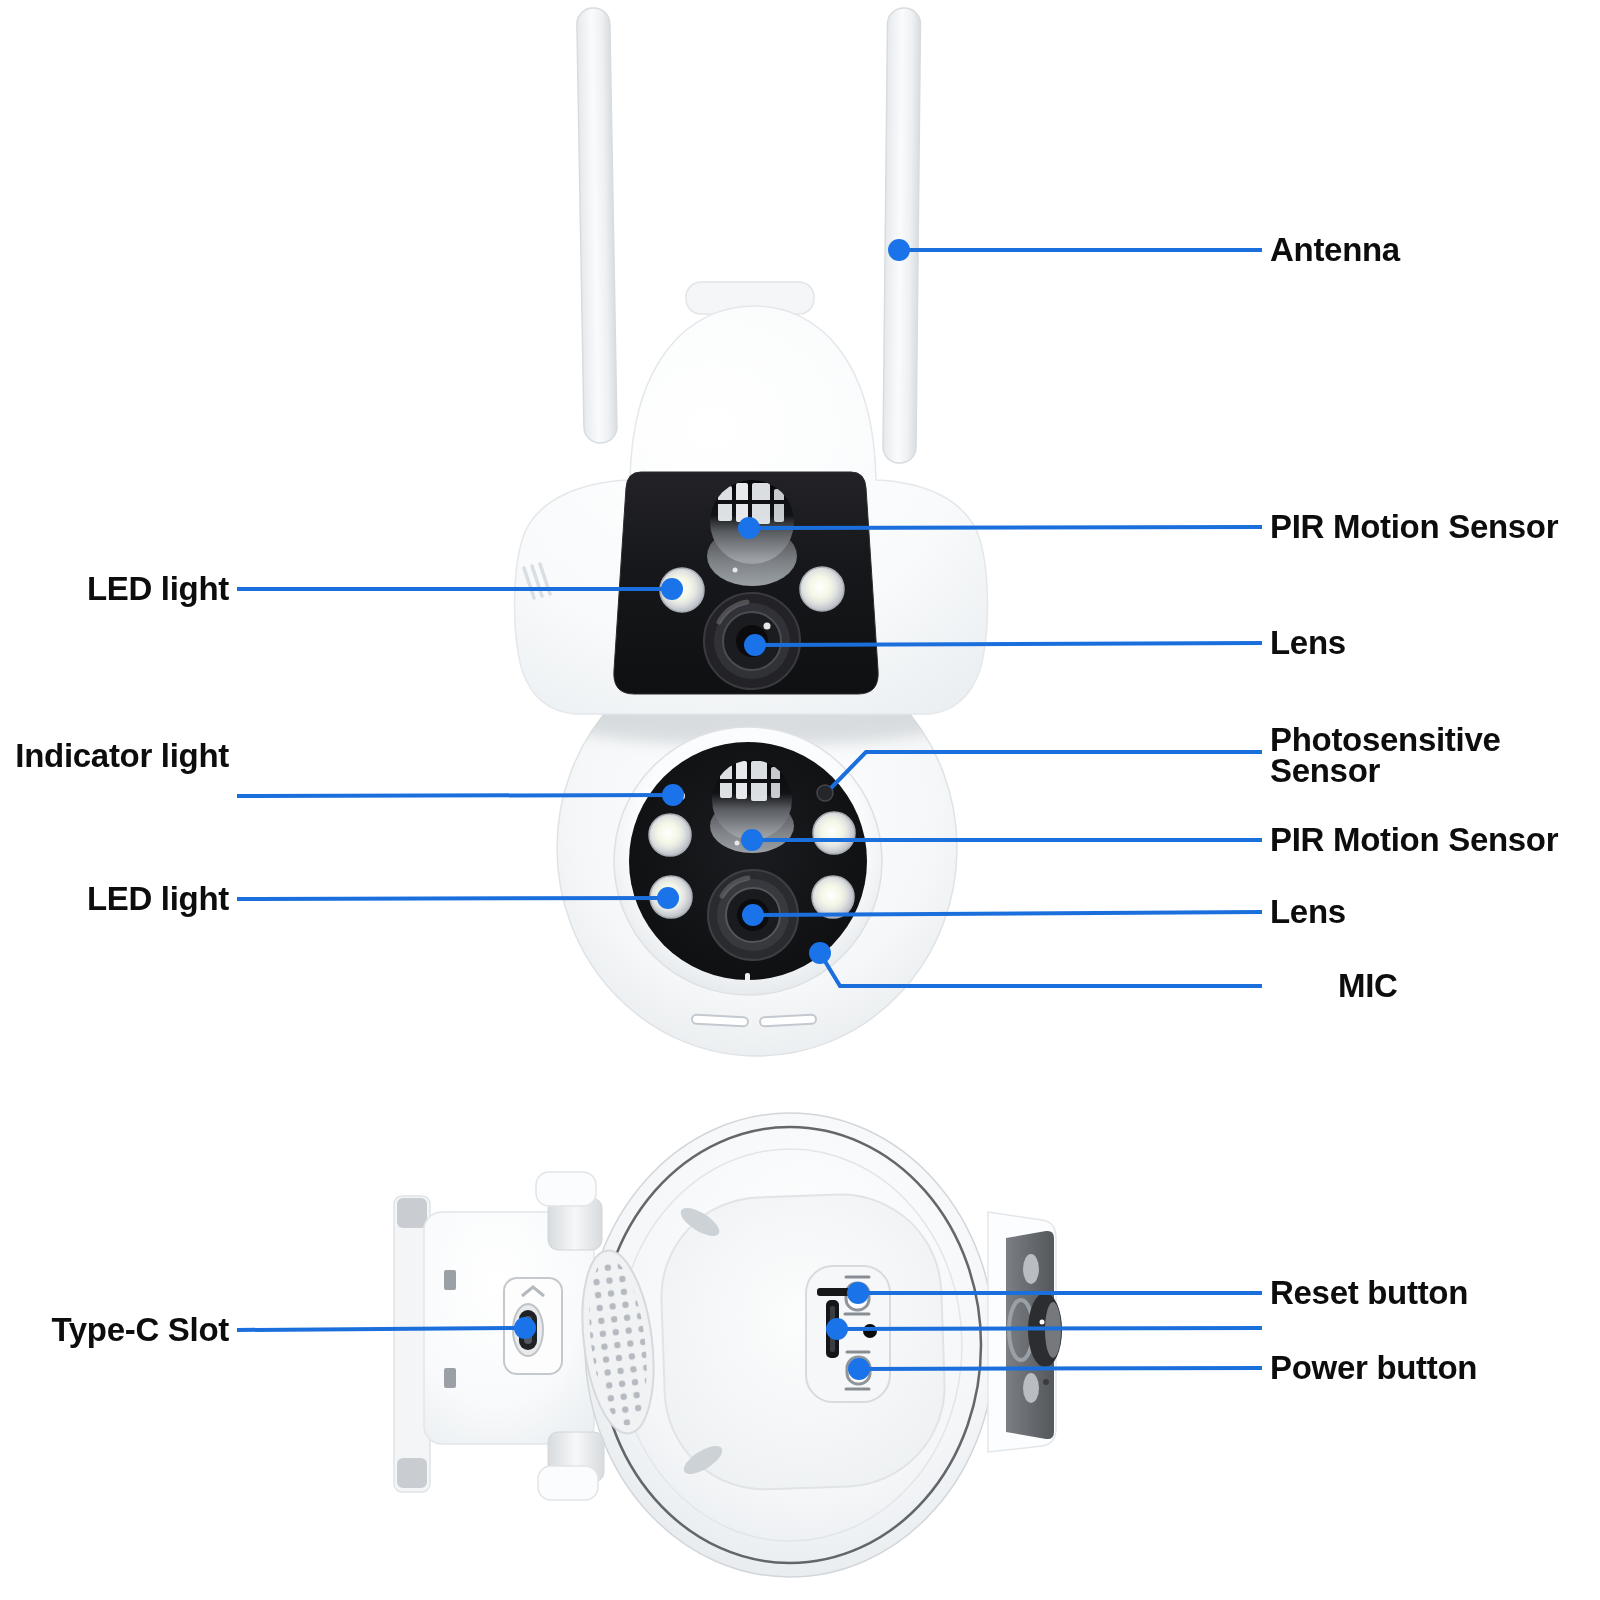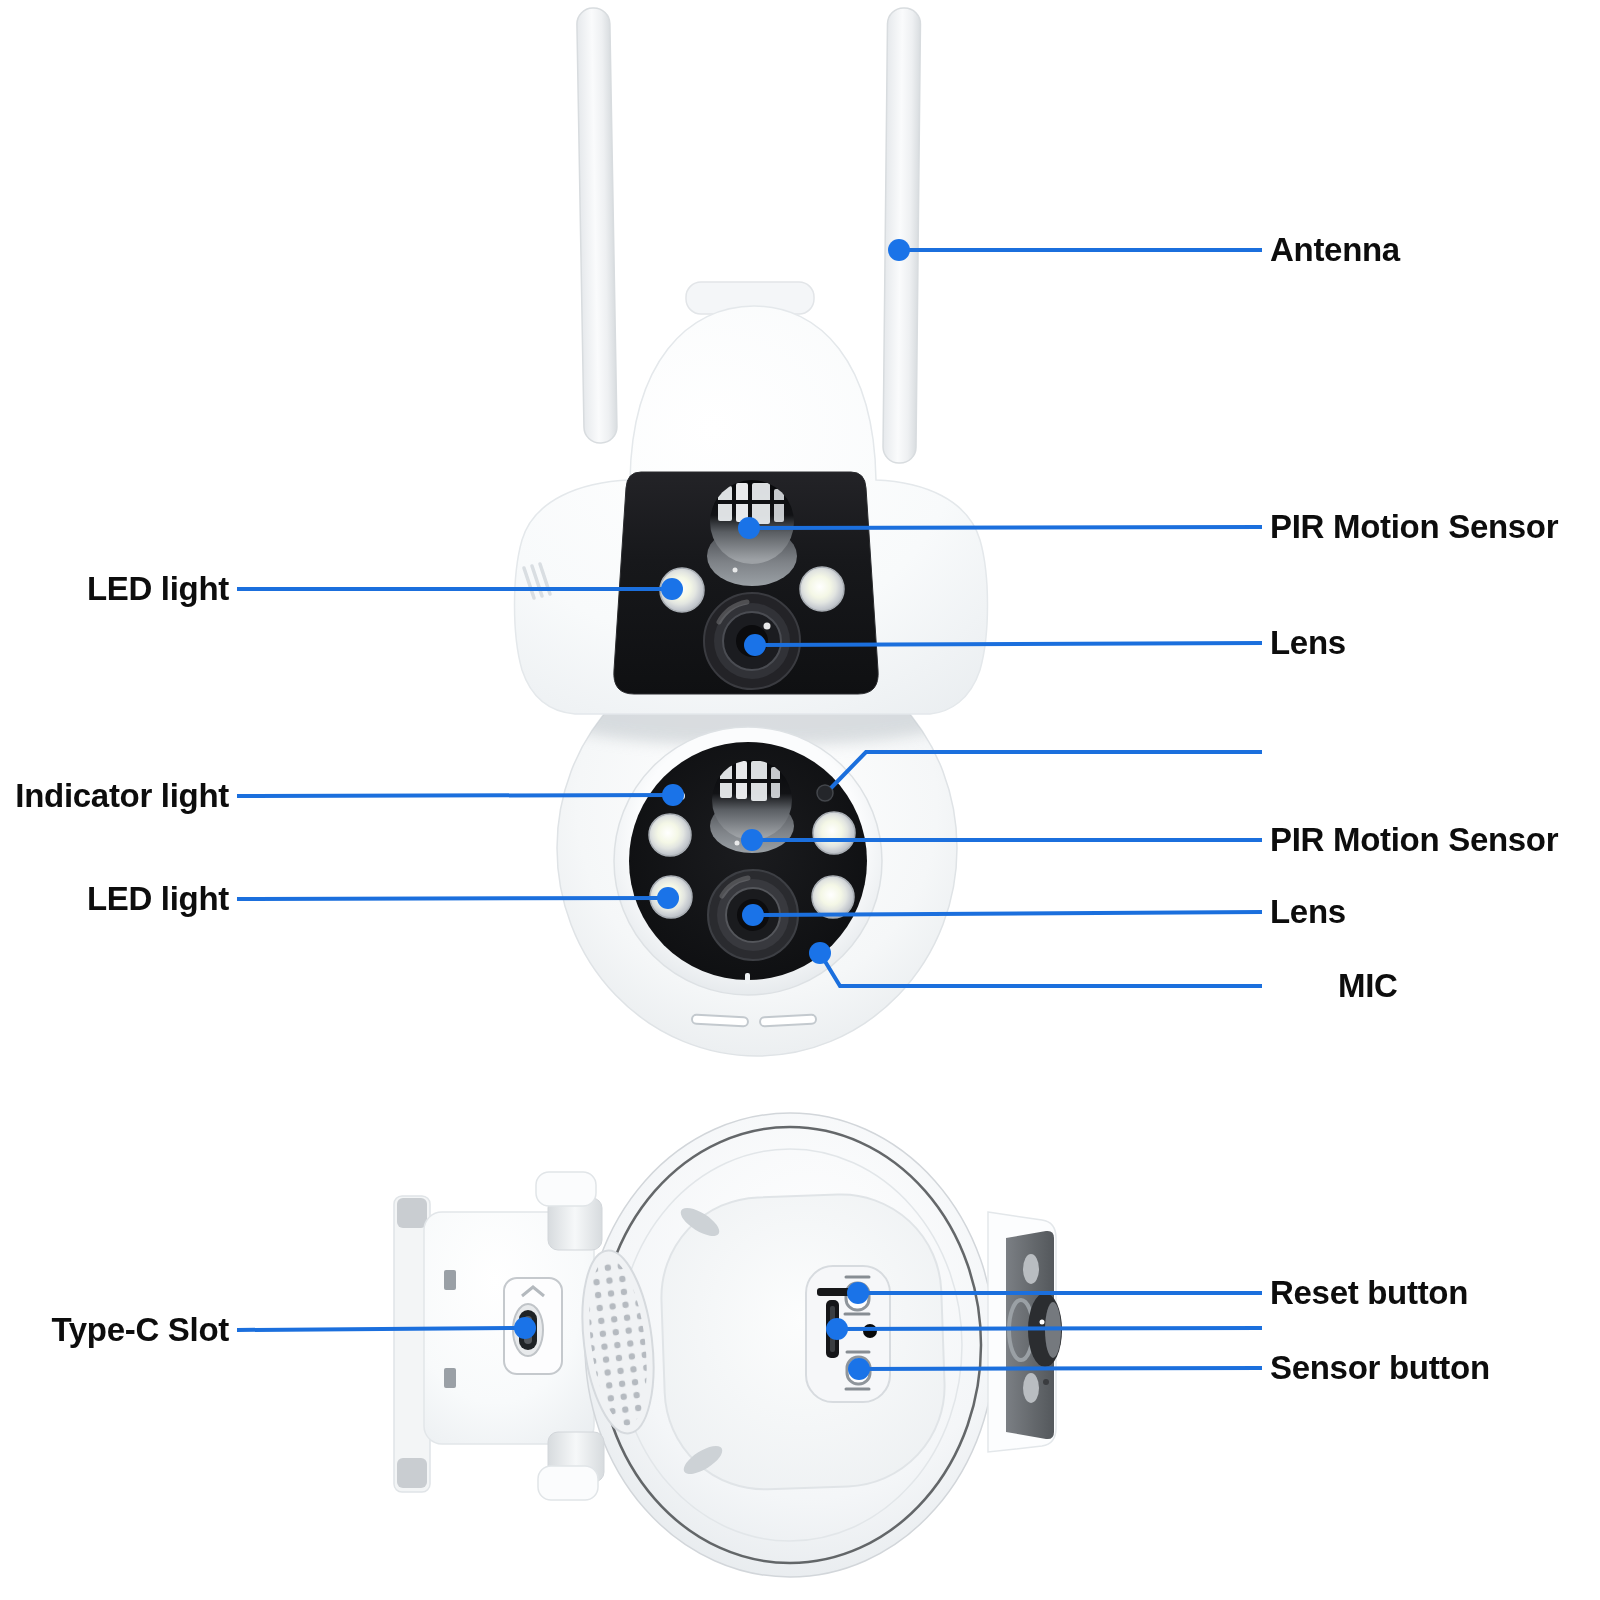--- a/index.html
+++ b/index.html
@@ -289,23 +289,24 @@
     <circle cx="672" cy="589" r="11"></circle>
     <circle cx="673" cy="795" r="11"></circle>
     <circle cx="668" cy="898" r="11"></circle>
     <circle cx="525" cy="1328" r="11"></circle>
   </g>
 </svg>
 
 <div class="lbl" style="left:1270px;top:250px">Antenna</div>
 <div class="lbl" style="left:1270px;top:527px">PIR Motion Sensor</div>
 <div class="lbl" style="left:1270px;top:643px">Lens</div>
+<div class="lbl wrap" style="left:1270px;top:724px">Photosensitive Sensor</div>
 <div class="lbl" style="left:1270px;top:840px">PIR Motion Sensor</div>
 <div class="lbl" style="left:1270px;top:912px">Lens</div>
 <div class="lbl" style="left:1338px;top:986px">MIC</div>
 <div class="lbl" style="left:1270px;top:1293px">Reset button</div>
-<div class="lbl" style="left:1270px;top:1368px">Sensor button</div>
+<div class="lbl" style="left:1270px;top:1368px">Power button</div>
 <div class="lbl leftside" style="right:1367px;top:589px">LED light</div>
-<div class="lbl leftside" style="right:1367px;top:796px">Indicator light</div>
+<div class="lbl leftside" style="right:1367px;top:756px">Indicator light</div>
 <div class="lbl leftside" style="right:1367px;top:899px">LED light</div>
 <div class="lbl leftside" style="right:1367px;top:1330px">Type-C Slot</div>
 
 </div>
 
 </body></html>

